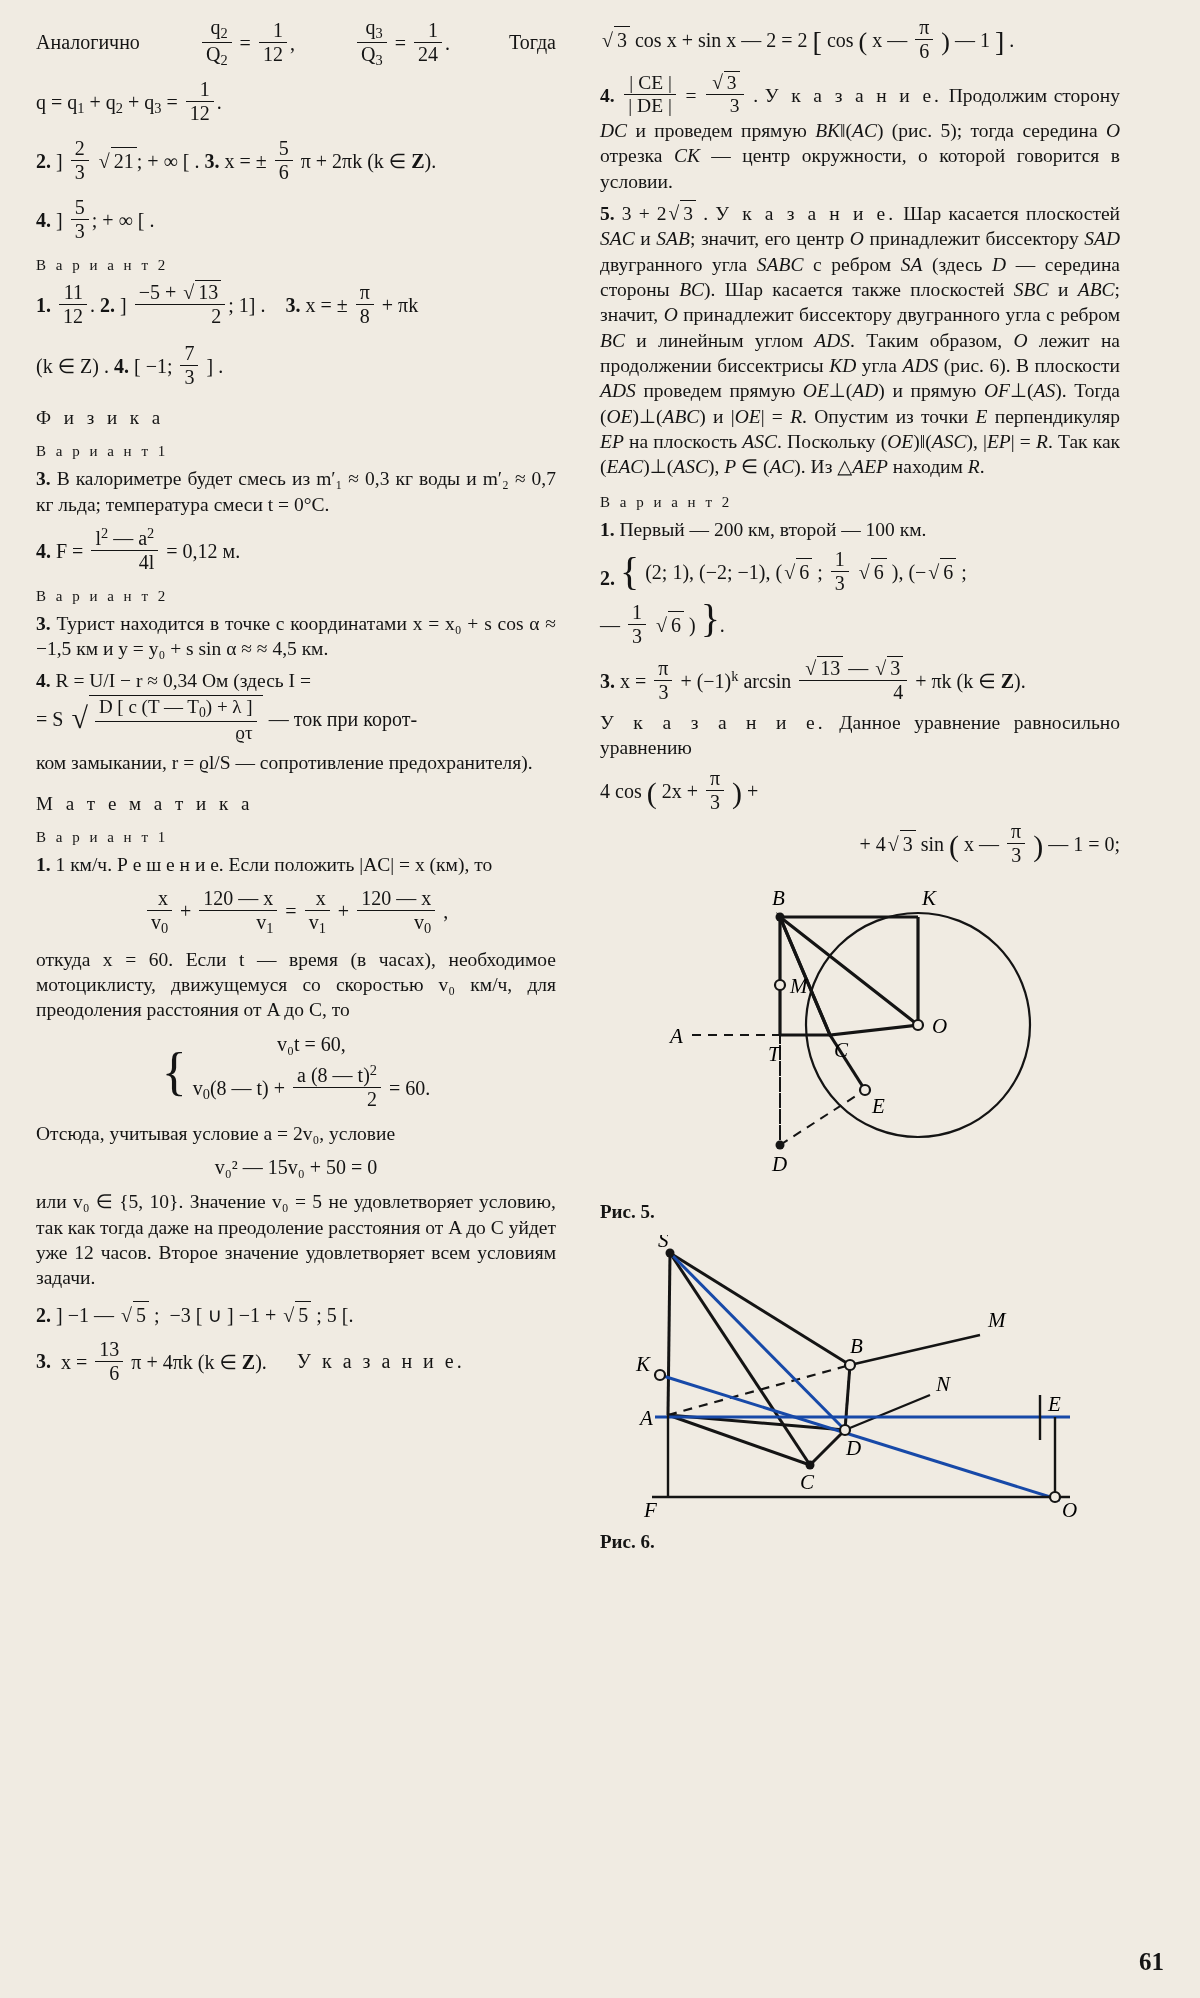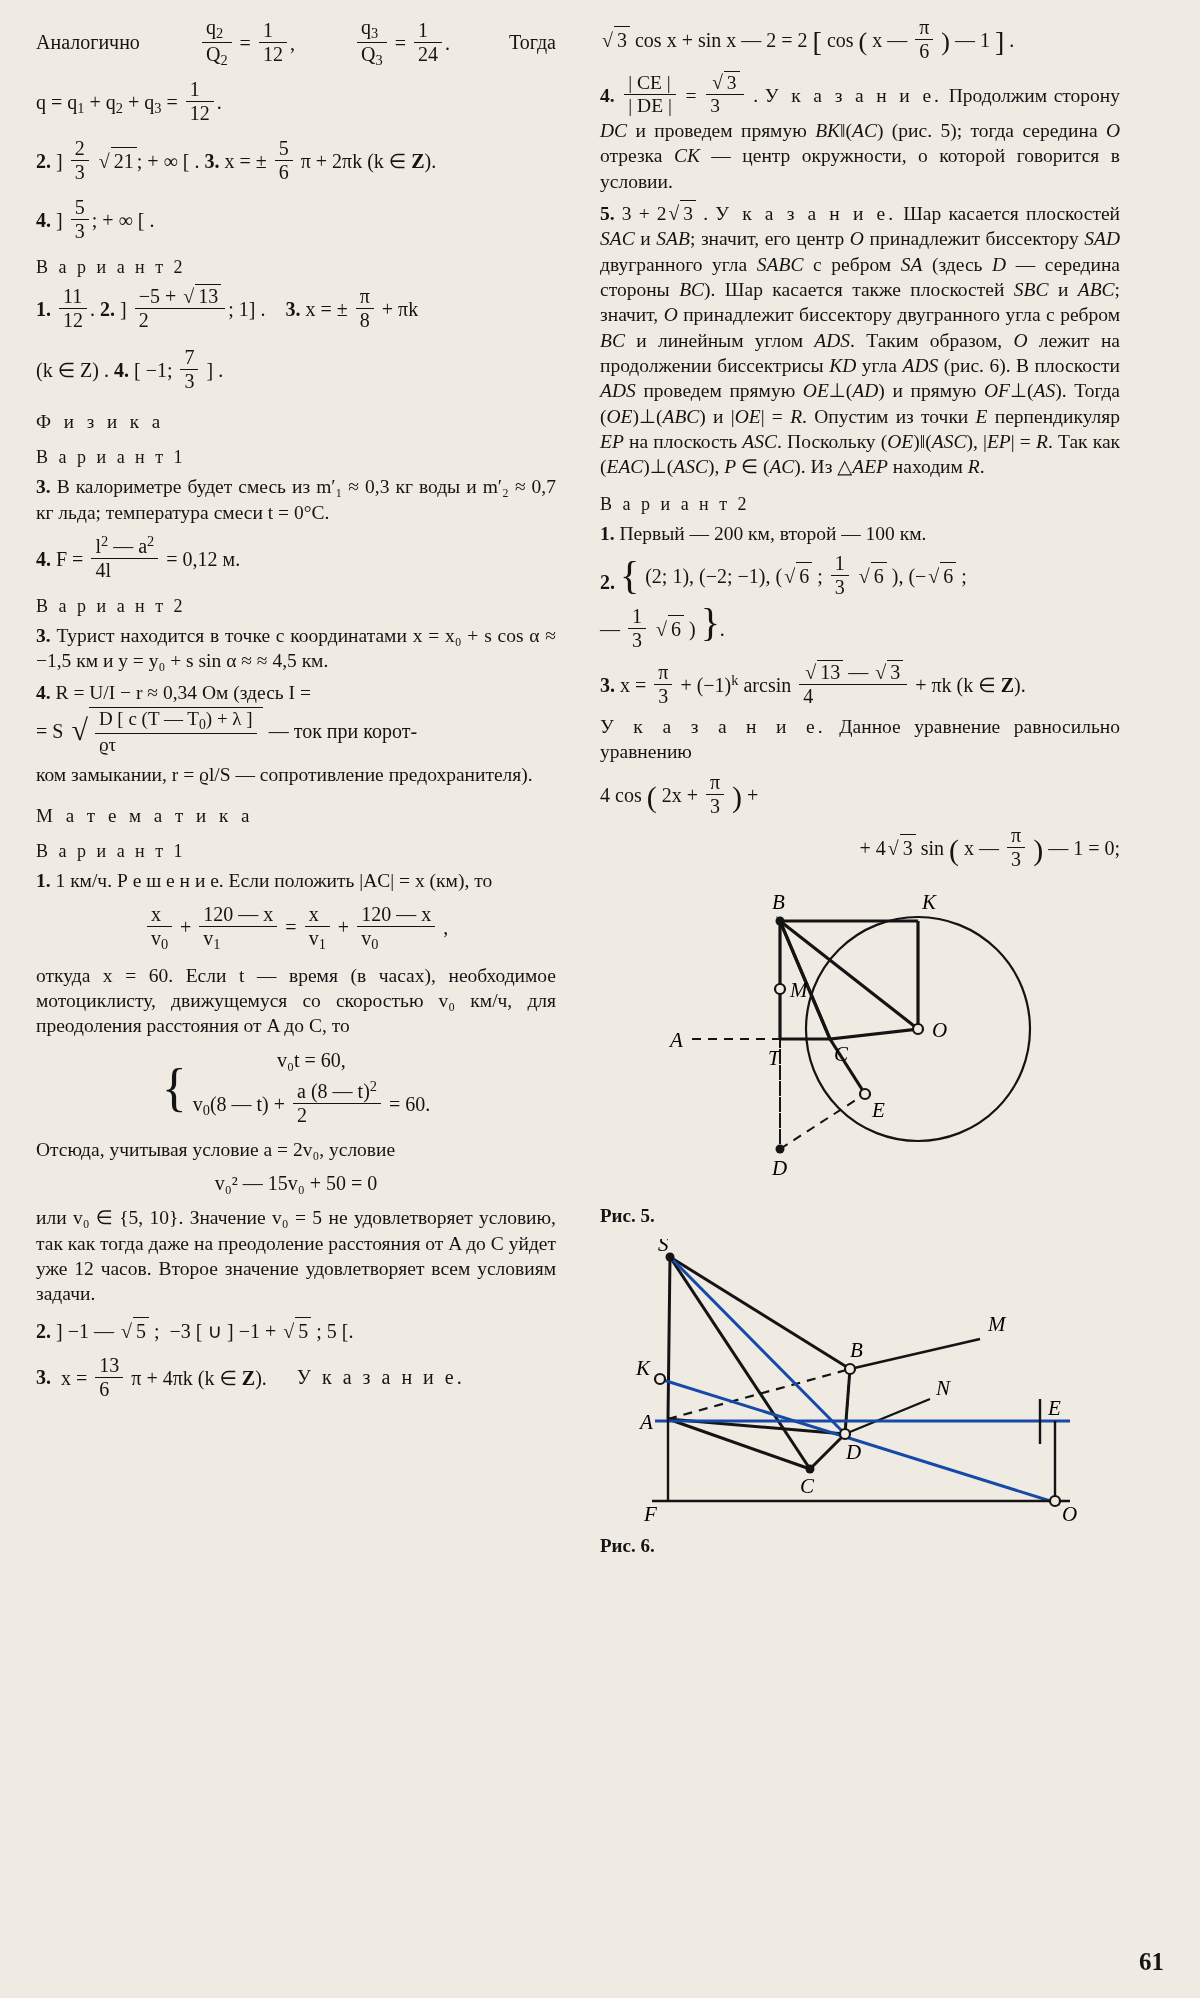--- a/index.html
+++ b/index.html
@@ -27,26 +27,26 @@
   p,div.line{
     margin:0 0 6px 0;
     font-size:19.5px;
     line-height:1.30;
     text-align:justify;
   }
   .just{text-align:justify;text-justify:inter-word;}
   b,strong{font-weight:bold;}
   .sp{letter-spacing:3px;}
   .sect{font-weight:normal;letter-spacing:4px;font-size:19px;margin:18px 0 6px 0;}
-  .variant{letter-spacing:3px;font-size:18px;margin:14px 0 6px 0;}
+  .variant{letter-spacing:3px;font-size:15px;margin:14px 0 6px 0;}
   .it{font-style:italic;}
   .frac{
     display:inline-block;
     vertical-align:-0.55em;
-    text-align:left;
+    text-align:right;
     margin:0 3px;
   }
   .frac .num{display:block;padding:0 4px;border-bottom:1.4px solid #141414;line-height:1.15;}
   .frac .den{display:block;padding:0 4px;line-height:1.15;}
   .sqrt{
     display:inline-block;
     position:relative;
     padding-left:2px;
   }
   .sqrt > .rad{display:inline-block;}

